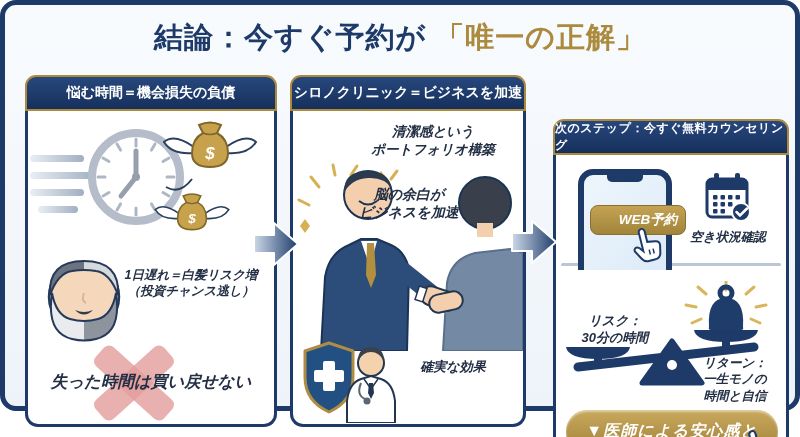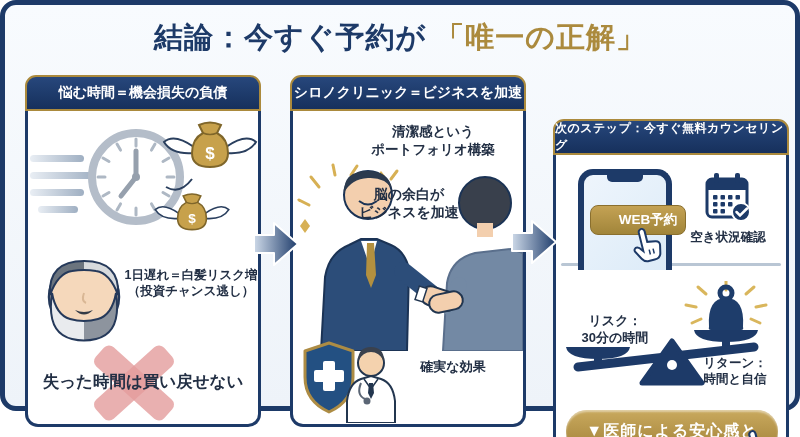--- a/index.html
+++ b/index.html
@@ -5,29 +5,29 @@
   html,body{margin:0;padding:0;background:#fff;}
   .stage{position:relative;width:800px;height:437px;font-family:"Liberation Sans","DejaVu Sans",sans-serif;overflow:hidden;}
   .frame{position:absolute;left:0;top:0;width:800px;height:411px;box-sizing:border-box;
          border:5px solid #1d3a68;border-radius:16px;background:linear-gradient(180deg,#f8fbfe 0%,#eef3f9 100%);}
   
   .title{position:absolute;left:0;right:0;top:13px;text-align:center;font-size:29px;font-weight:bold;letter-spacing:1px;}
   .t-navy{color:#1d3a68;}
   .t-gold{color:#ab8a3d;}
   
   .panel{position:absolute;top:70px;width:236px;height:352px;}
-  .panel-left{left:20px;}
+  .panel-left{left:20px;padding-left:16px;}
   .panel-mid{left:285px;}
   .panel-right{left:548px;height:348px;margin-top:44px;}
   .panel-header{position:absolute;left:0;right:0;top:0;height:36px;box-sizing:border-box;
     background:linear-gradient(180deg,#27477c,#16305c);border:2px solid #ab8a3d;border-radius:11px 11px 0 0;
     color:#fff;font-weight:bold;display:flex;align-items:center;justify-content:center;}
   .fs14{font-size:14px;} .fs12{font-size:12px;letter-spacing:0.5px;}
   .panel-body{position:absolute;left:0;right:0;top:36px;bottom:0;box-sizing:border-box;background:#fff;
-    border:3px solid #1d3a68;border-top:none;border-radius:0 0 13px 13px;overflow:hidden;}
+    border:3px solid #1d3a68;border-top:none;border-radius:0 0 13px 13px;overflow:hidden;font-style:italic;}
   .abs{position:absolute;}
   .txt{color:#222f44;font-weight:bold;text-align:center;line-height:1.3;}
   
   .delay-text{left:96px;top:156px;width:134px;font-size:12.5px;}
   .lost-message{left:0;right:0;top:260px;font-size:16.5px;z-index:3;}
   .xbar{position:absolute;left:50%;top:50%;width:92px;height:26px;border-radius:7px;background:#e39c9c;opacity:0.8;}
   .xmark{left:58px;top:230px;width:96px;height:84px;z-index:1;}
   .xbar.b1{transform:translate(-50%,-50%) rotate(42deg);}
   .xbar.b2{transform:translate(-50%,-50%) rotate(-42deg);}
   
@@ -274,20 +274,21 @@
           </g>
           <circle cx="114" cy="84" r="5" fill="#fff"></circle>
         </svg>
 
         <div class="abs txt risk-text">
           <div>リスク：</div>
           <div>30分の時間</div>
         </div>
         <div class="abs txt return-text">
           <div>リターン：</div>
+          <div>一生モノの</div>
           <div>時間と自信</div>
         </div>
 
         <div class="abs cta-button">▼医師による安心感と</div>
         <svg class="abs cursor-rot" style="left:186px;top:274px;z-index:4;" width="32" height="38" viewBox="0 0 30 36">
           <path d="M11,2 C13,0.2 16,1 16,4 V15 L24,16.5 C27,17 28.2,19 27.6,21.5 L26,29 C25.2,32.5 22.5,34 19,34 H13 C10,34 8,32.6 6.5,30 L2,22 C0.8,19.8 2.6,17.5 5,18.2 C6.6,18.7 7.6,19.7 8.6,21.2 L10,23 V4 C10,3.2 10.4,2.5 11,2 Z" fill="#fff" stroke="#1d3a68" stroke-width="2"></path>
           <path d="M16,23 v5 M20,23 v5" stroke="#1d3a68" stroke-width="1.5"></path>
         </svg>
       </div>
     </div>

